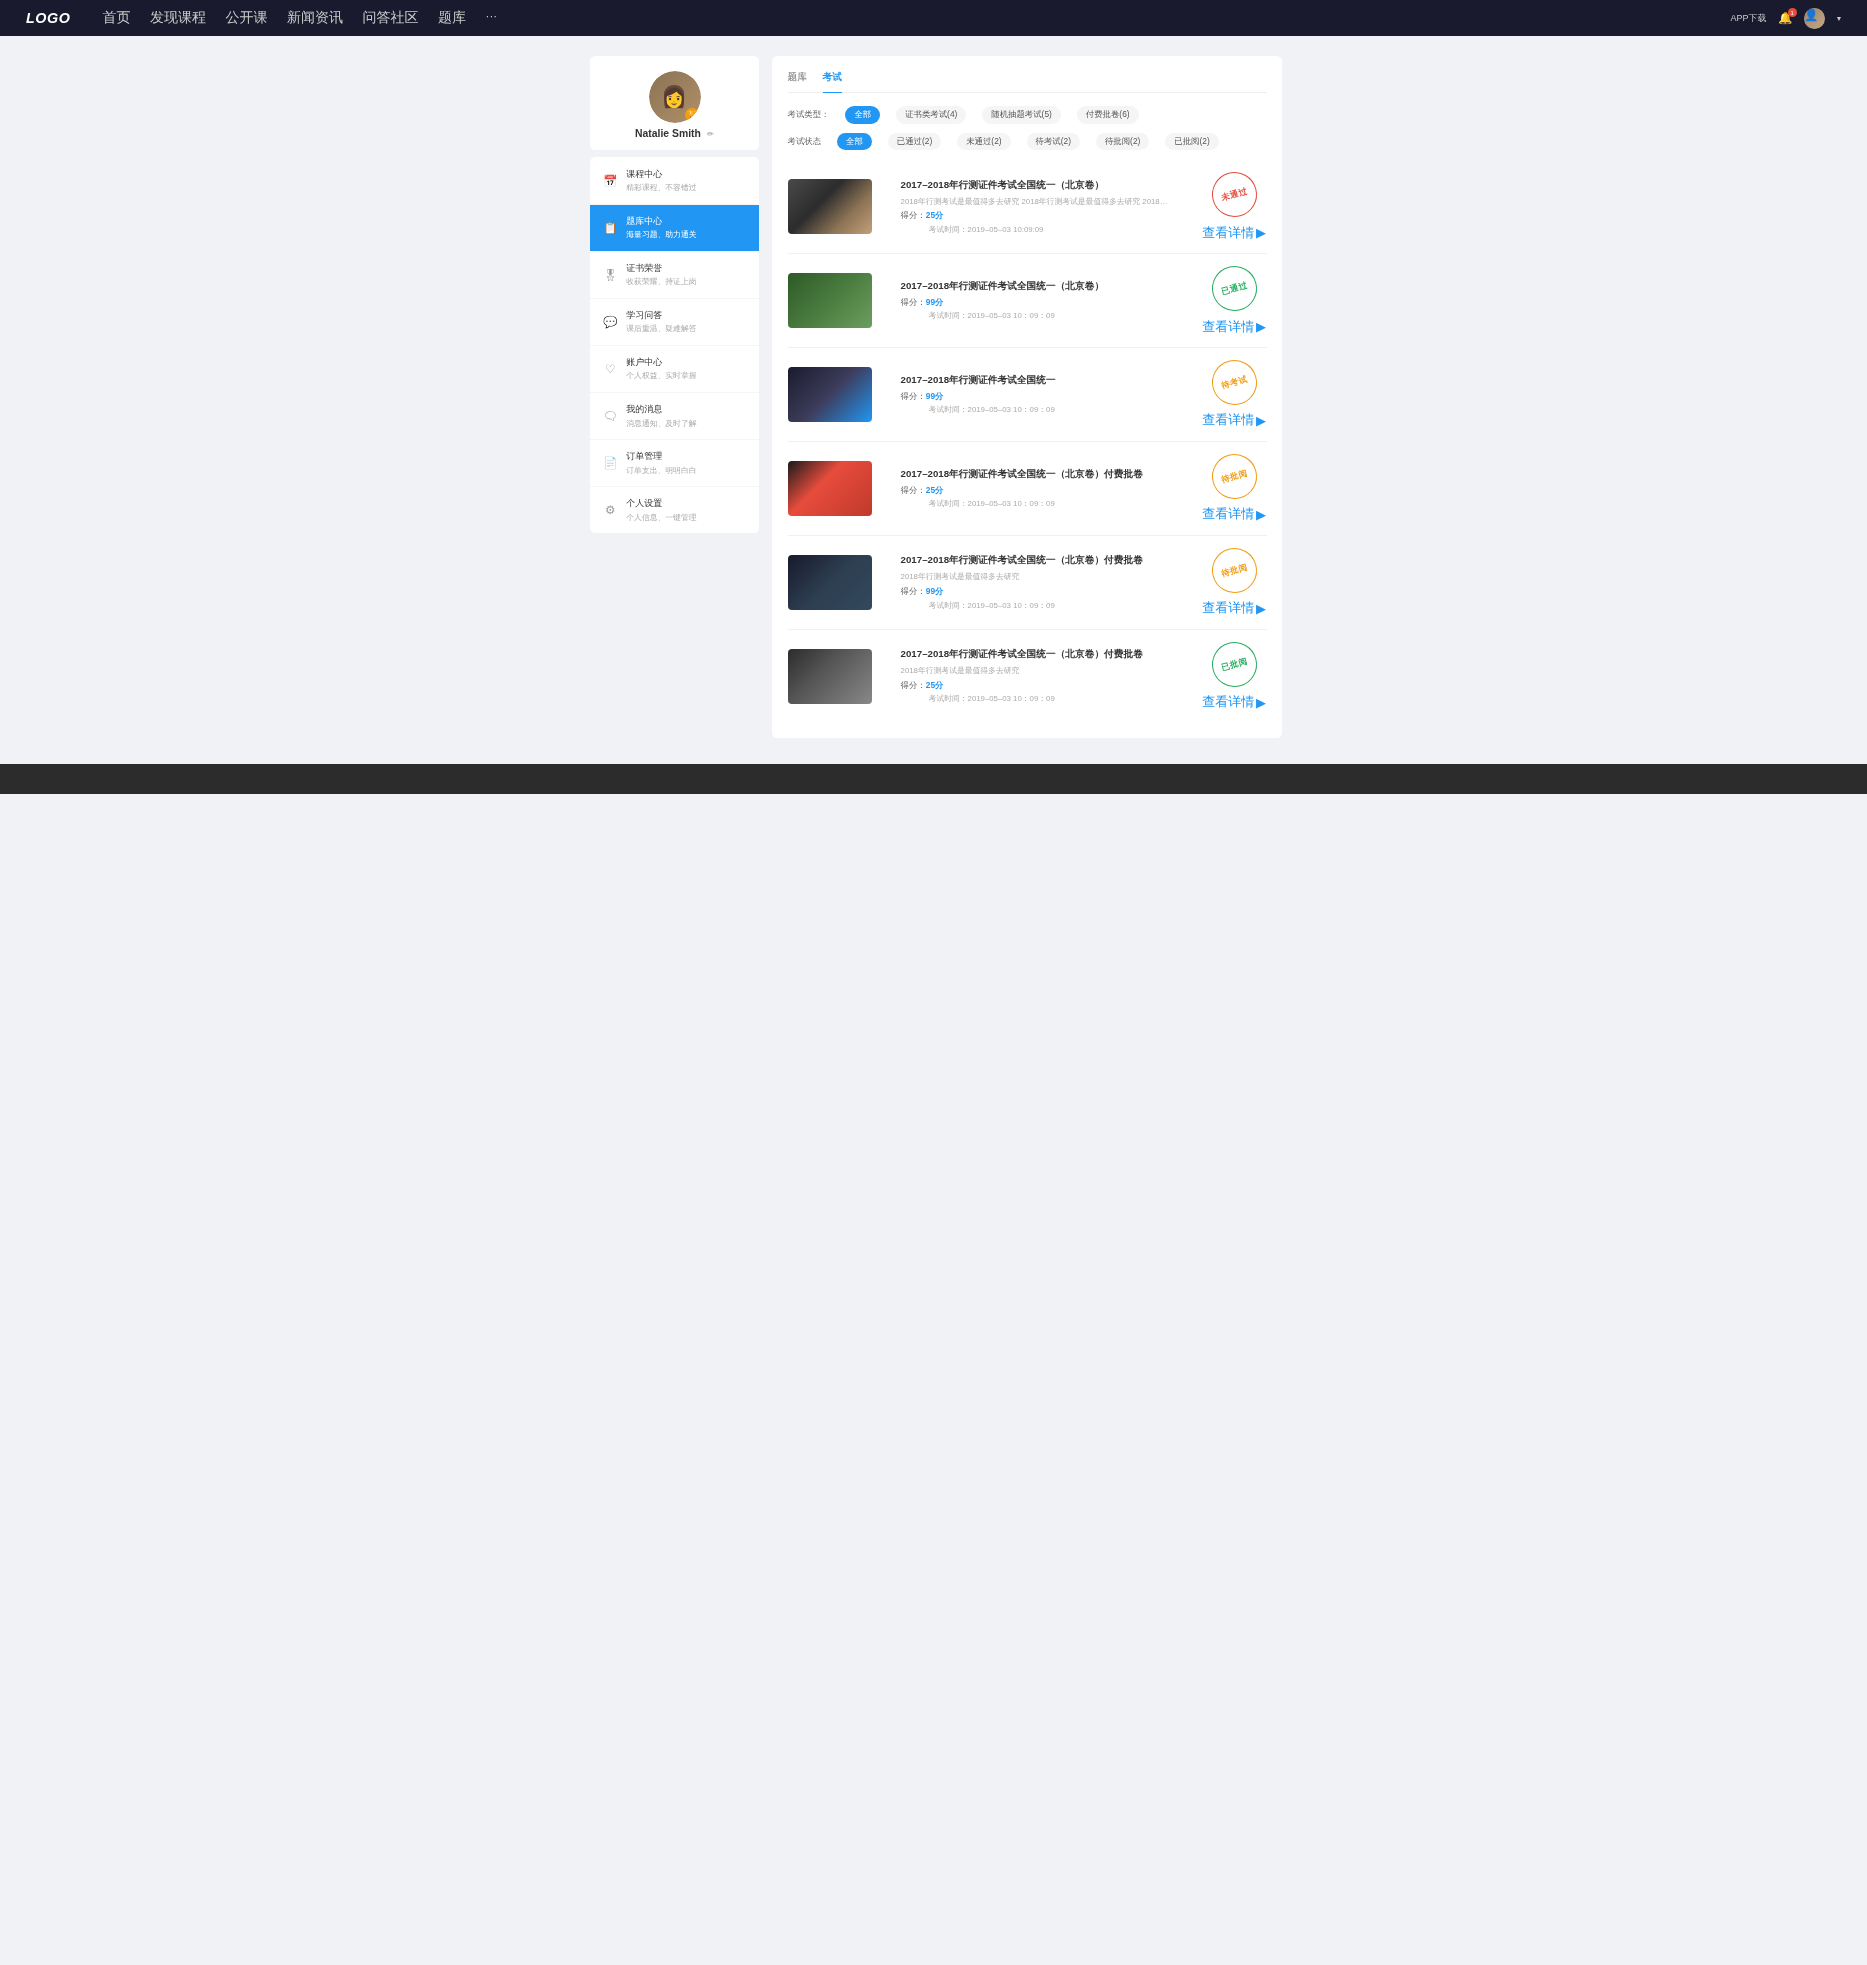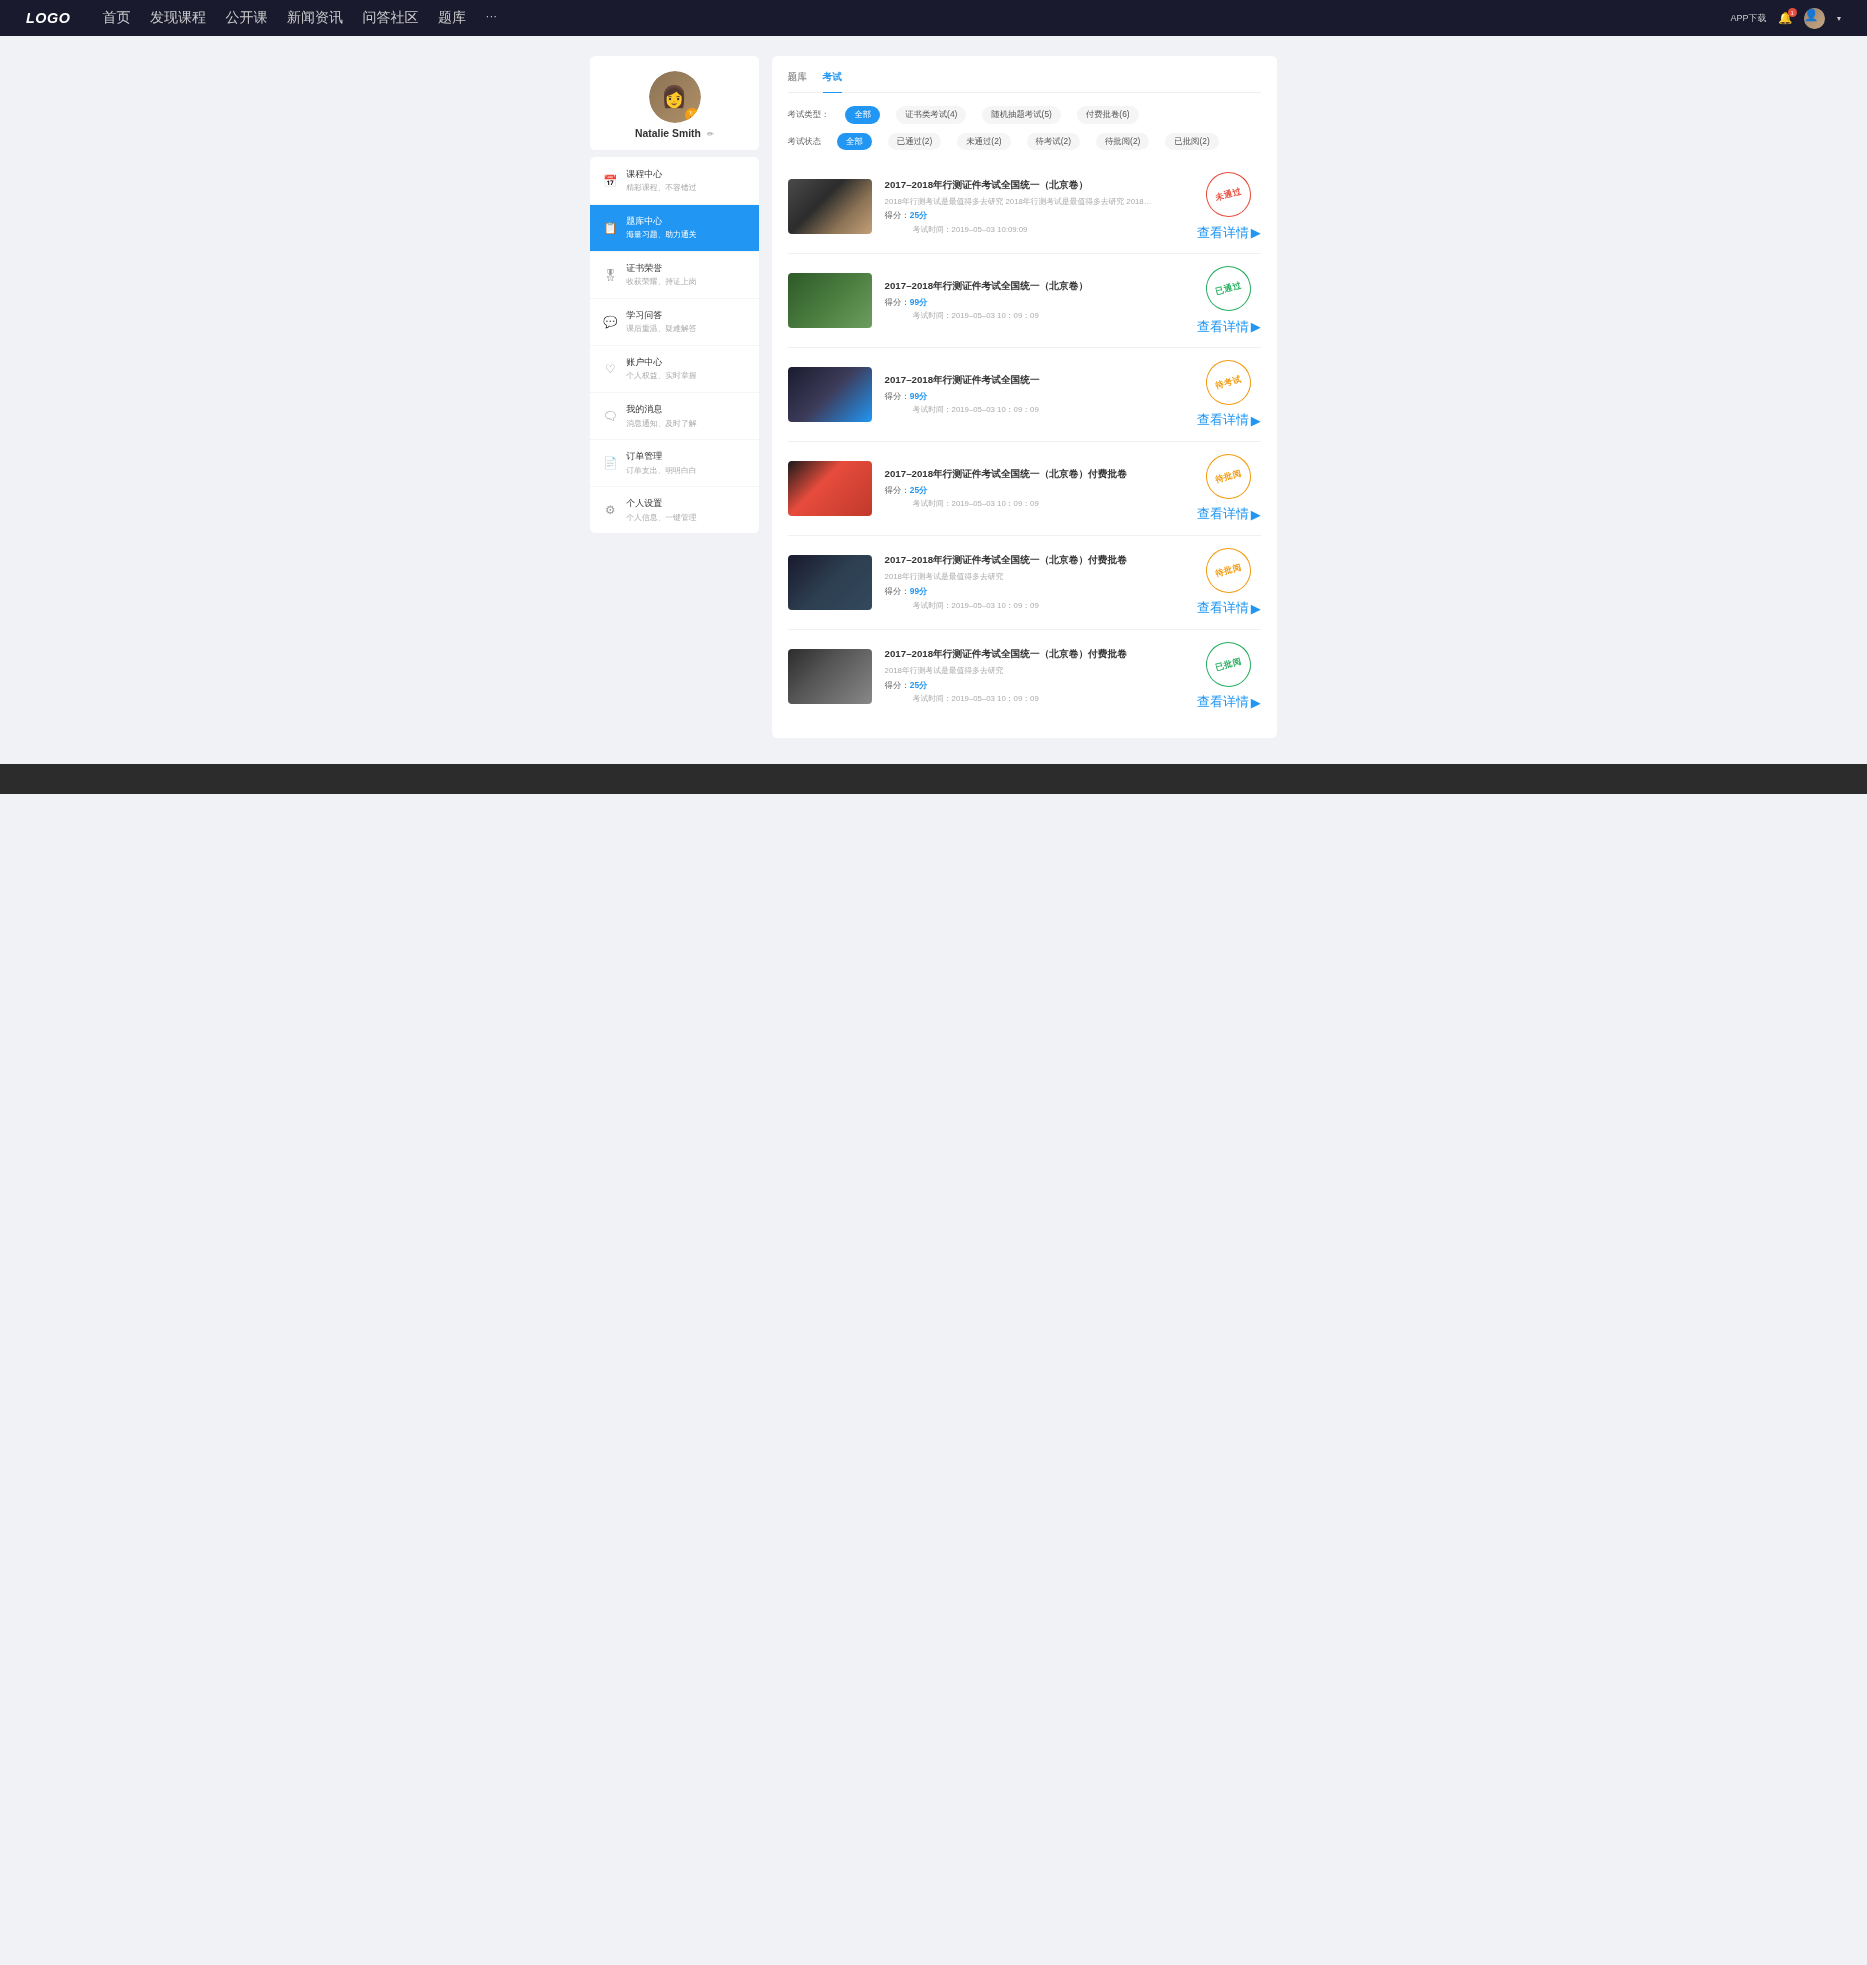--- a/index.html
+++ b/index.html
@@ -257,21 +257,21 @@
     .filter-btn.active {
       background: #2196f3;
       color: white;
     }
 
     
     .exam-list { margin-top: 10.4px; }
     .exam-item {
       display: flex;
       align-items: center;
-      gap: 13px;
+      gap: 29px;
       padding: 11.7px 0;
       border-bottom: 0.6px solid #f0f0f0;
     }
     .exam-item:last-child { border-bottom: none; }
     .exam-thumbnail {
       width: 84px;
       height: 55px;
       border-radius: 3.9px;
       overflow: hidden;
       flex-shrink: 0;

